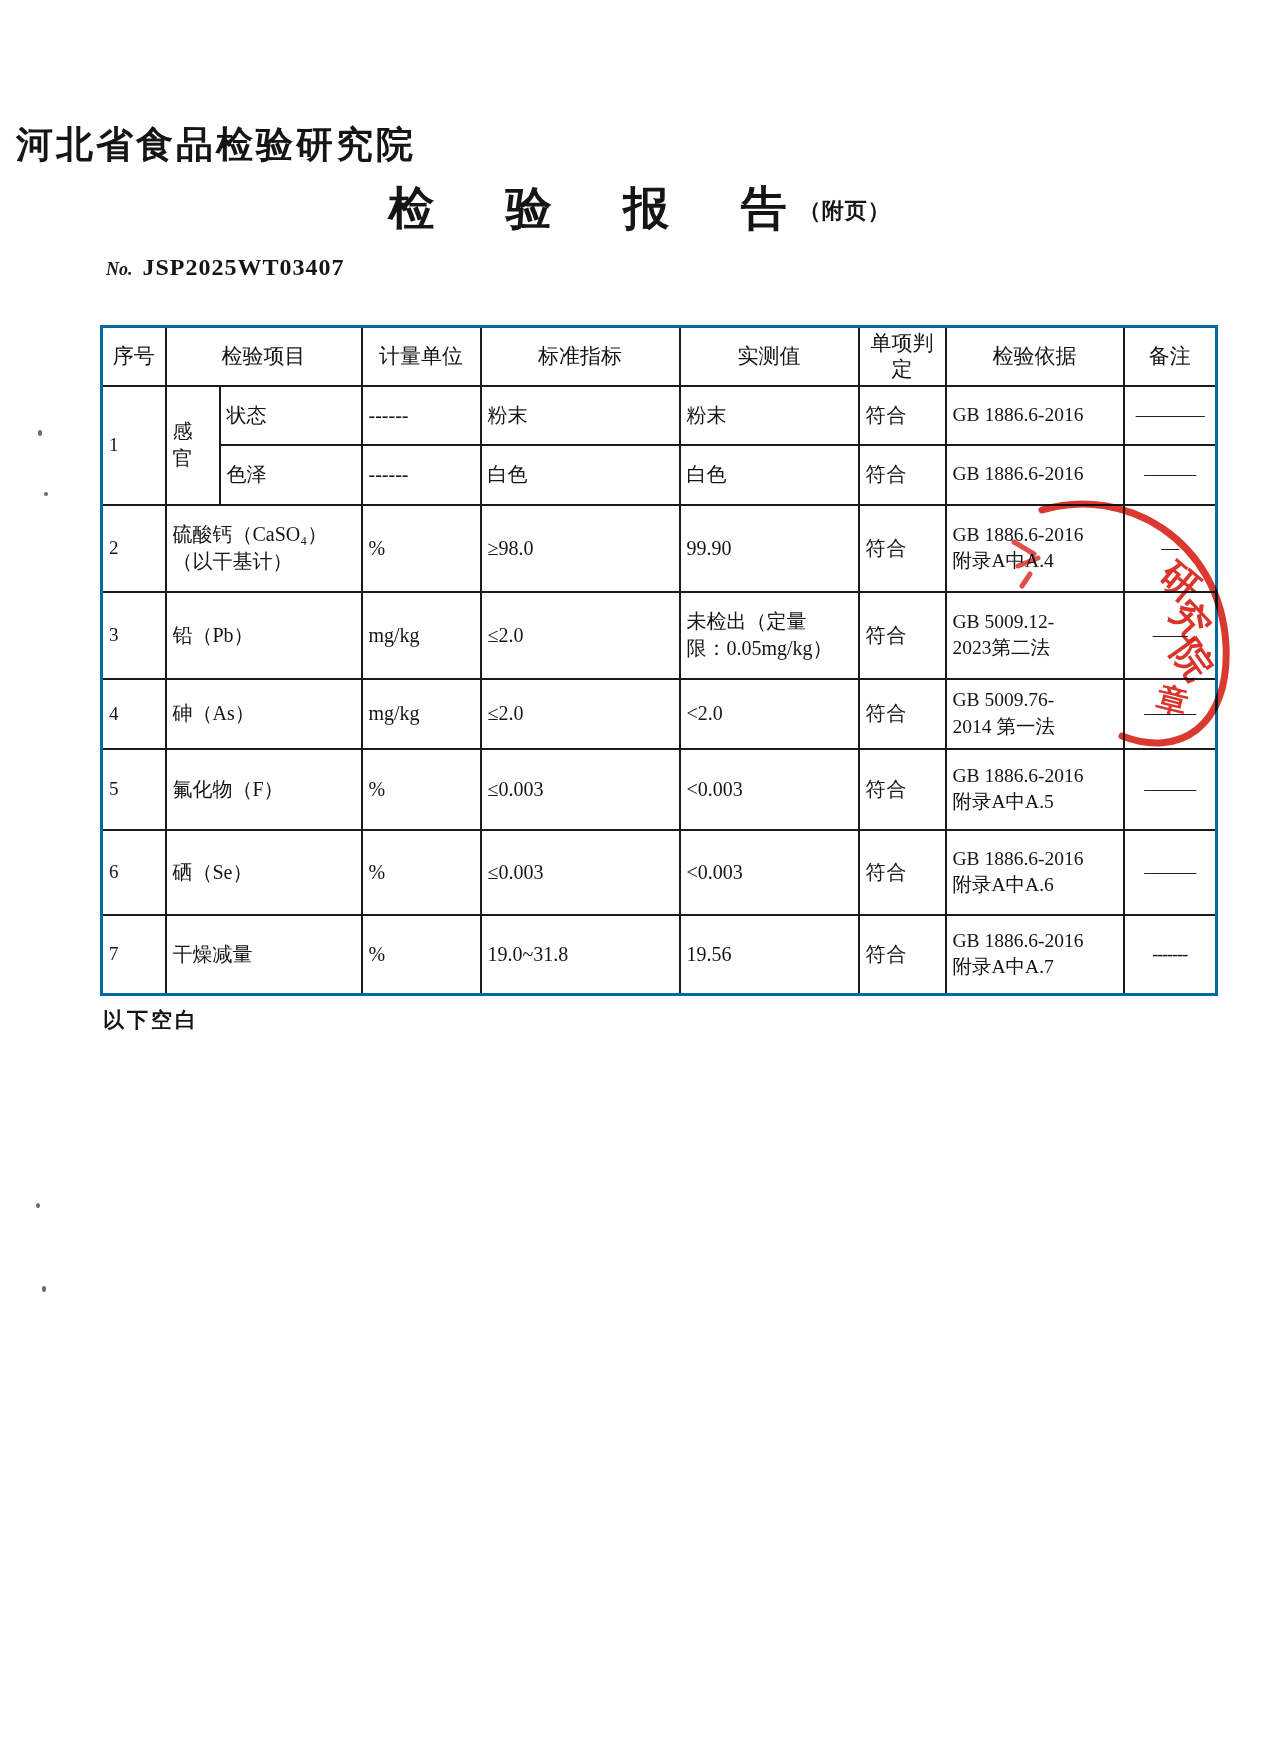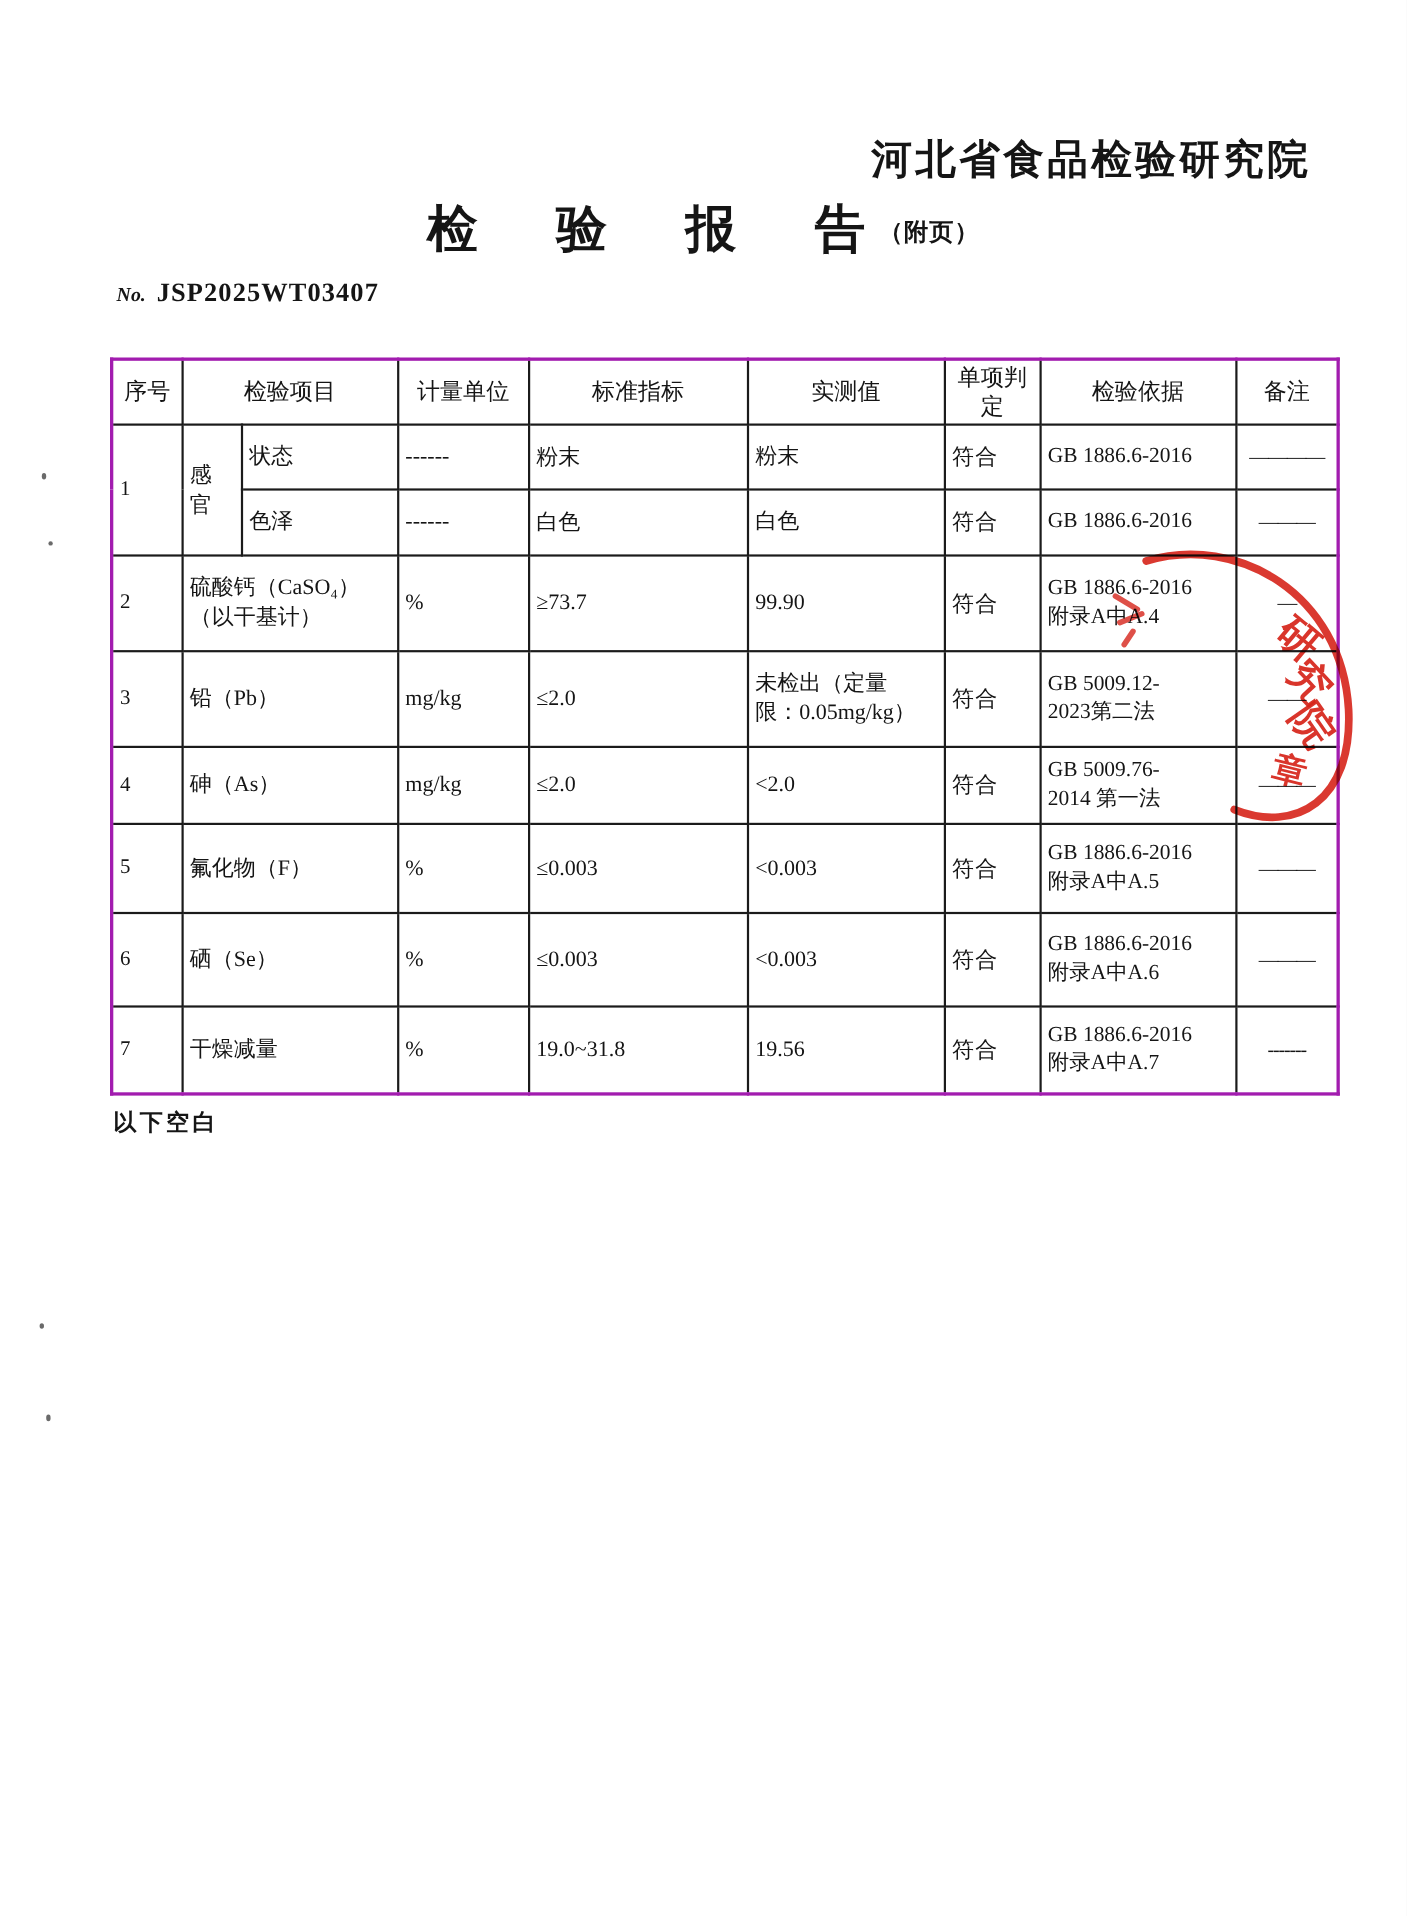--- a/index.html
+++ b/index.html
@@ -6,22 +6,22 @@
   .page{
     position:relative;
     width:1279px;height:1742px;
     background:#ffffff;
     font-family:"Liberation Serif","DejaVu Serif",serif;
     color:#151515;
     overflow:hidden;
     margin:0 auto;
   }
   .org-title{
-    position:absolute;top:120px;left:4px;width:1188px;
-    text-align:right;
+    position:absolute;top:120px;left:16px;width:1188px;
+    text-align:left;
     font-size:37px;font-weight:700;letter-spacing:3px;
   }
   .report-title{
     position:absolute;top:178px;left:0;width:1279px;
     text-align:center;white-space:nowrap;
   }
   .report-title .main{
     font-size:46px;font-weight:700;letter-spacing:30px;
   }
   .report-title .annex{
@@ -49,21 +49,21 @@
     border-collapse:collapse;table-layout:fixed;
     font-size:20px;
   }
   table.report td,table.report th{
     border:2px solid #1b1b1b;
     padding:2px 6px;
     vertical-align:middle;
     font-weight:normal;
     overflow:hidden;
   }
-  table.report{border:3px solid #a21caf;}
+  table.report{border:3px solid #0369a1;}
   th.hdr{font-size:21px;font-weight:600;text-align:center;padding:2px 2px;line-height:1.25;}
   td.no-cell{font-size:19px;padding-left:4px;}
   td.group-cell{text-align:left;padding-left:8px;letter-spacing:1px;border-radius:26px;}
   td.item-cell{padding-left:9px;line-height:1.35;}
   td.unit-cell{padding-left:8px;}
   td.std-cell{padding-left:10px;}
   td.meas-cell{padding-left:9px;line-height:1.35;}
   td.verdict-cell{padding-left:9px;letter-spacing:1px;}
   td.basis-cell{padding-left:8px;font-size:19.5px;line-height:1.35;}
   td.remark-cell{text-align:center;padding:0 2px;font-size:18px;letter-spacing:-1px;white-space:nowrap;}
@@ -148,21 +148,21 @@
       <td class="remark-cell">———</td>
     </tr>
 
     <tr style="height:87px">
       <td class="no-cell">2</td>
       <td class="item-cell" colspan="2">
         <span class="l1">硫酸钙（CaSO₄）</span>
         <span class="l2">（以干基计）</span>
       </td>
       <td class="unit-cell">%</td>
-      <td class="std-cell">≥73.7</td>
+      <td class="std-cell">≥98.0</td>
       <td class="meas-cell">99.90</td>
       <td class="verdict-cell">符合</td>
       <td class="basis-cell">
         <span class="l1">GB 1886.6-2016</span>
         <span class="l2">附录A中A.4</span>
       </td>
       <td class="remark-cell">—</td>
     </tr>
 
     <tr style="height:87px">

